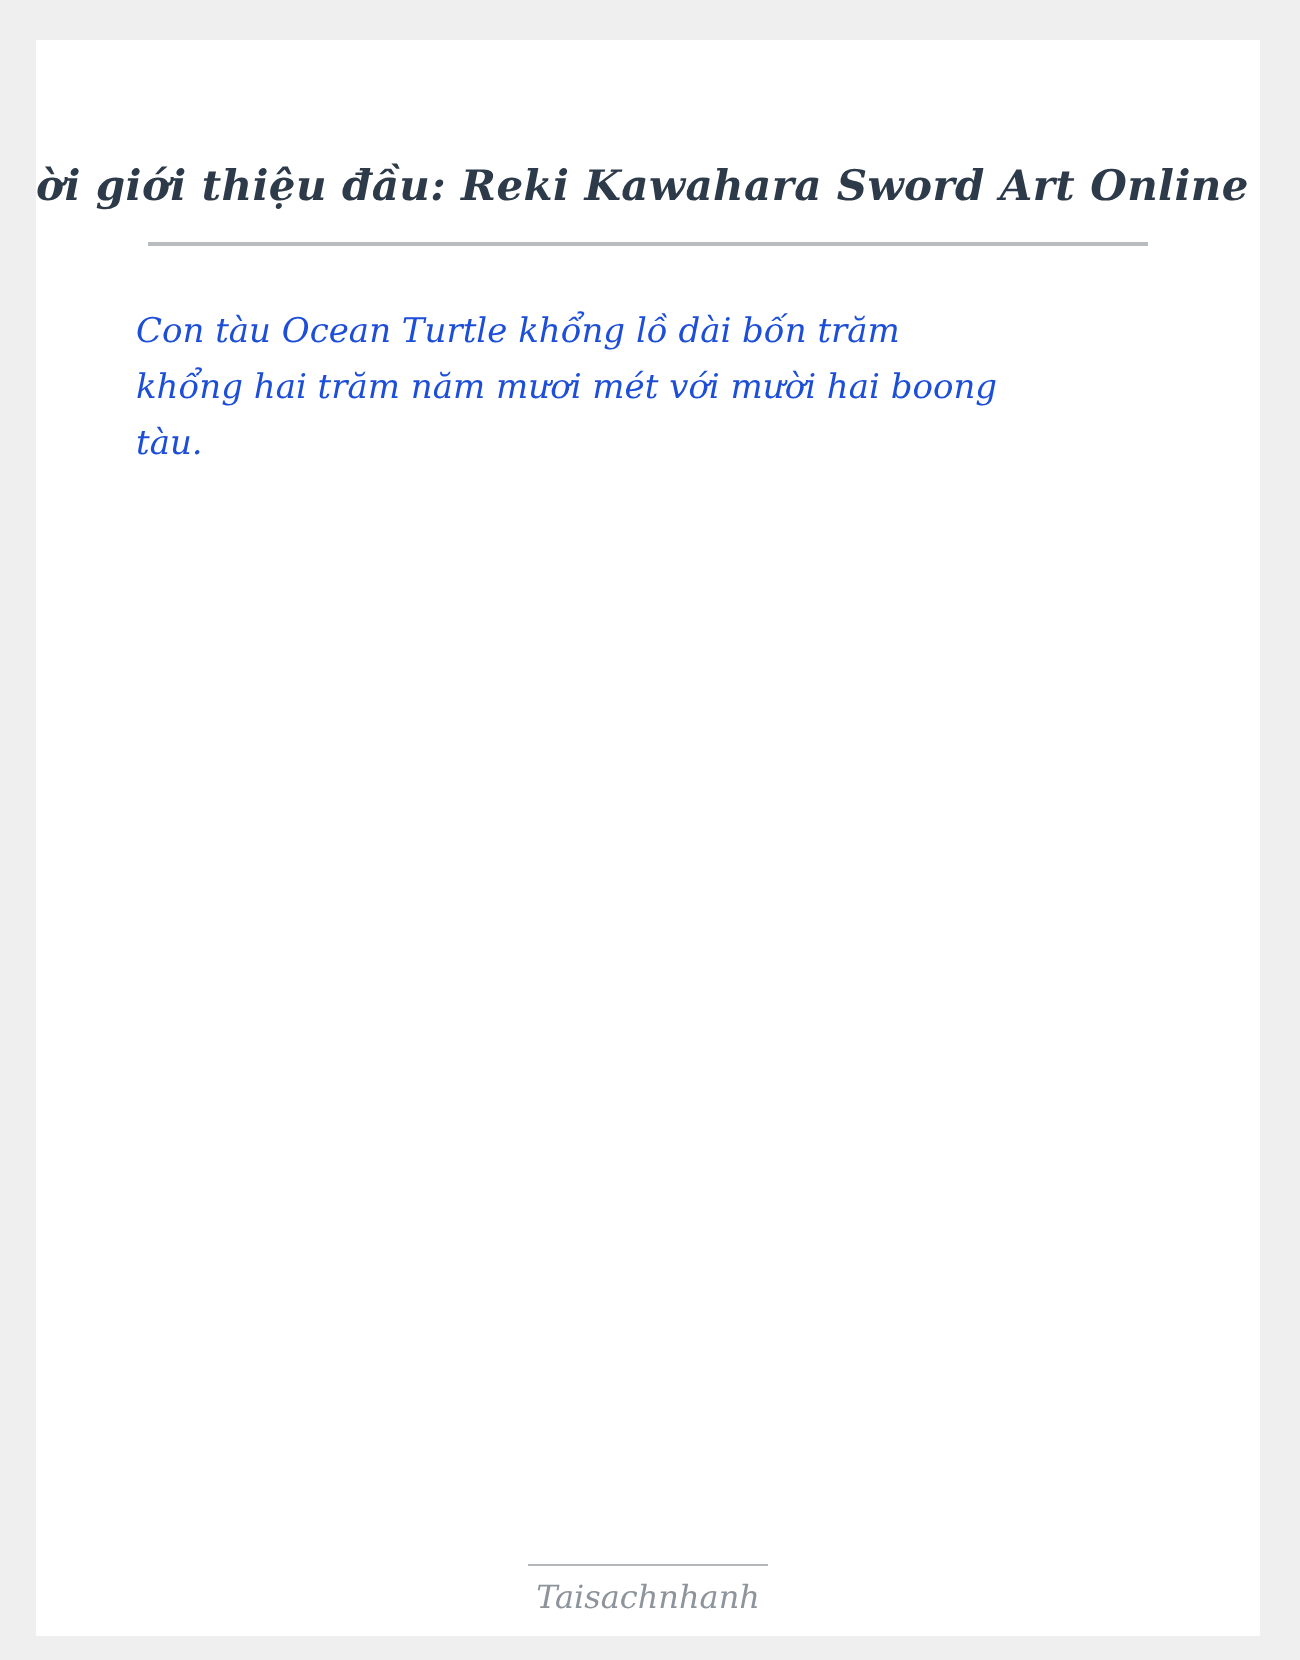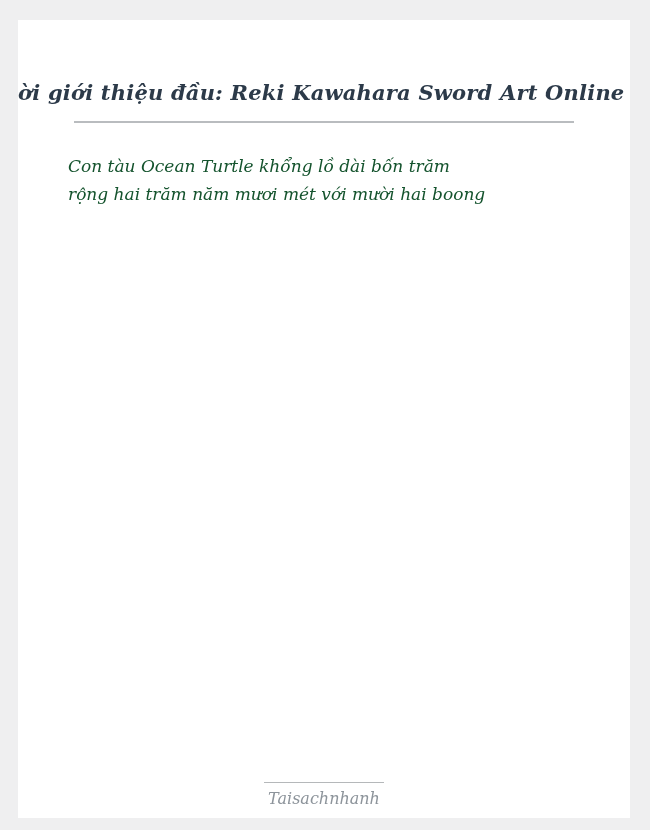--- a/index.html
+++ b/index.html
@@ -41,21 +41,21 @@
     border-top: 2px solid #b9bcbf;
     height: 0;
   }
   .body-text {
     margin: 30px 0 0 50px;
   }
   .body-line {
     font-style: italic;
     font-size: 17px;
     line-height: 27.8px;
-    color: #14532d;
+    color: #1d4ed8;
     white-space: nowrap;
   }
   .page-footer {
     position: absolute;
     left: 0;
     right: 0;
     bottom: 8px;
     text-align: center;
   }
   .footer-rule {
@@ -76,21 +76,22 @@
 <body>
 
 <div class="page">
 
   <div class="doc-title">ời giới thiệu đầu: Reki Kawahara Sword Art Online 13: Alicization Dividing</div>
 
   <hr class="title-rule">
 
   <div class="body-text">
     <div class="body-line">Con tàu Ocean Turtle khổng lồ dài bốn trăm</div>
-    <div class="body-line">rộng hai trăm năm mươi mét với mười hai boong</div>
+    <div class="body-line">khổng hai trăm năm mươi mét với mười hai boong</div>
+    <div class="body-line">tàu.</div>
   </div>
 
   <div class="page-footer">
     <hr class="footer-rule">
     <div class="footer-text">Taisachnhanh</div>
   </div>
 
 </div>
 
 </body></html>

